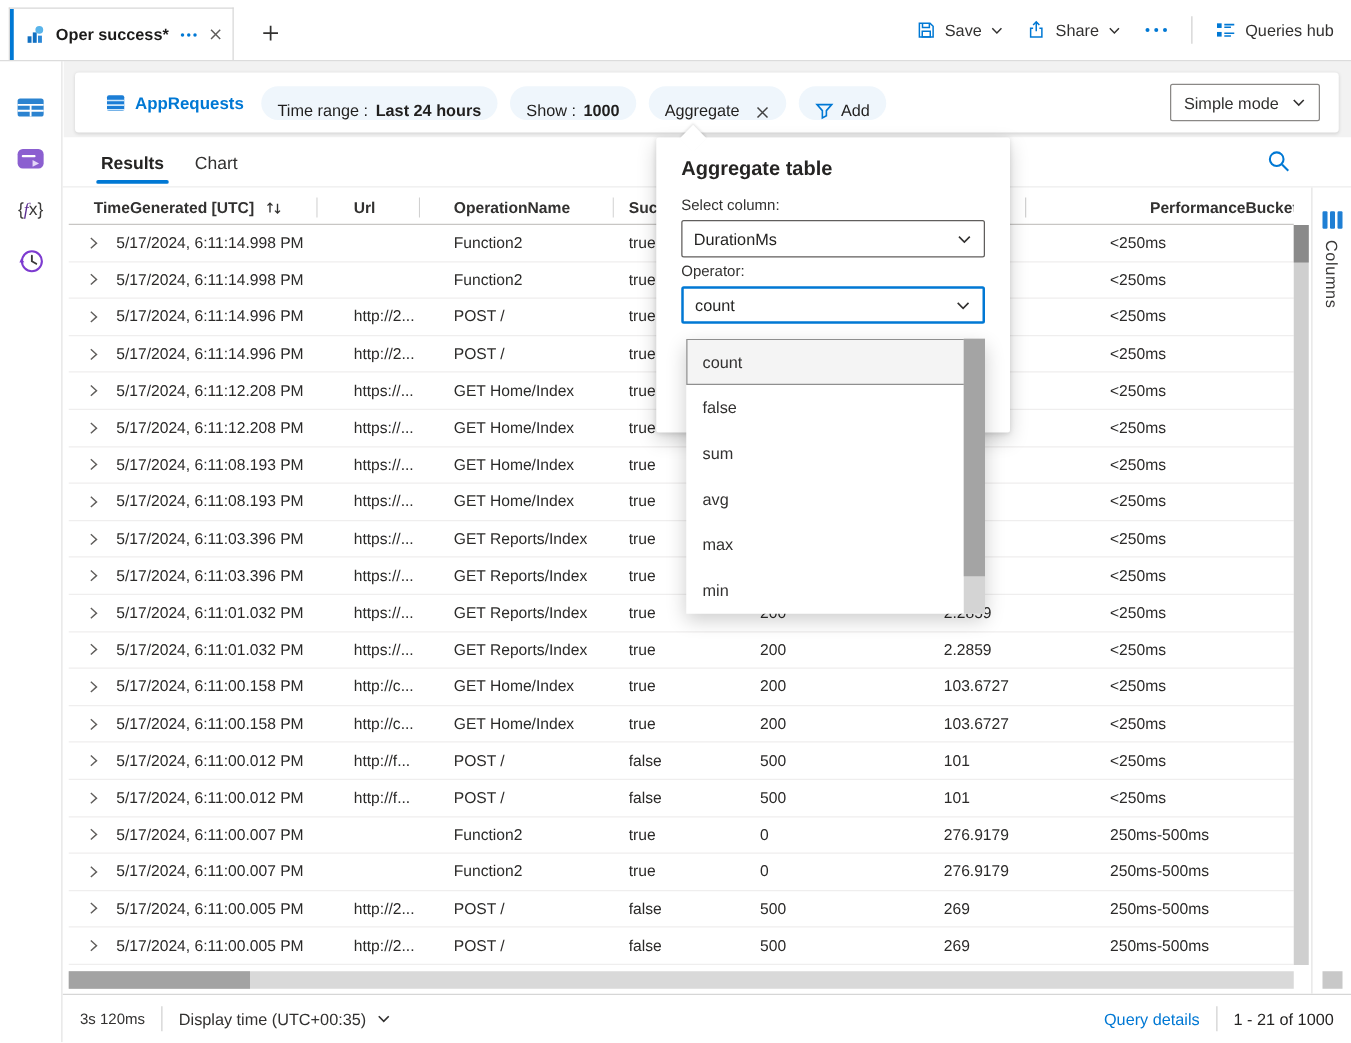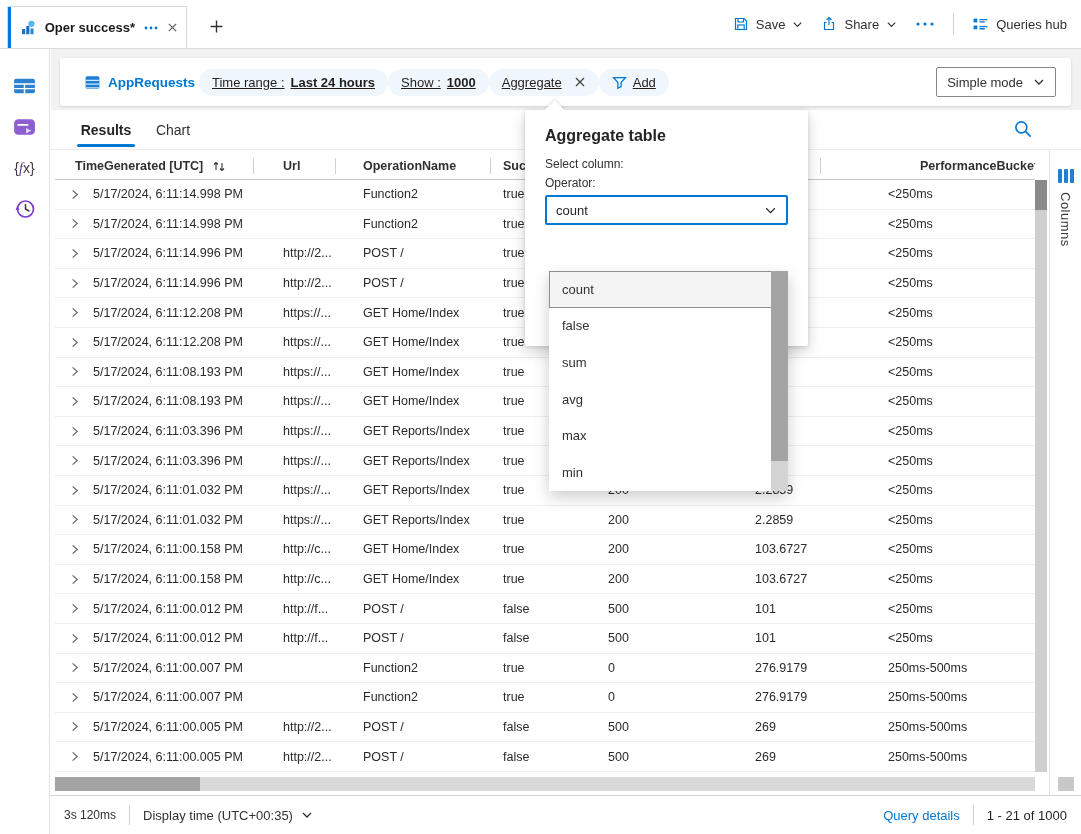--- a/index.html
+++ b/index.html
@@ -21,23 +21,23 @@
   
   .sidebar{position:absolute;left:0;top:48px;width:50px;height:786px;background:#fff;border-right:1px solid #e3e3e3;
            display:flex;flex-direction:column;align-items:center;padding-top:24px;gap:13px;box-sizing:border-box;z-index:4;}
   .rail-btn{width:28px;height:28px;display:flex;align-items:center;justify-content:center;cursor:pointer;text-align:center;}
   .fx-glyph{font-size:14px;color:#3b3a39;white-space:nowrap;}
   .fx-glyph i{color:#5c2e91;font-family:"Liberation Serif",serif;}
 
   
   .band{position:absolute;left:51px;top:48px;width:1030px;height:62px;background:#f2f2f2;}
   .query-card{position:absolute;left:60px;top:58px;width:1011px;height:48px;background:#fff;border-radius:3px;
-              box-shadow:0 1px 3px rgba(0,0,0,.13);display:flex;align-items:center;padding:0 15px 0 24px;box-sizing:border-box;z-index:7;}
+              box-shadow:0 1px 3px rgba(0,0,0,.13);display:flex;align-items:center;gap:10px;padding:0 15px 0 24px;box-sizing:border-box;z-index:7;}
   .source{display:flex;align-items:center;gap:7px;color:#0078d4;font-weight:700;font-size:13.5px;margin-right:4px;cursor:pointer;}
-  .pill{height:27px;border-radius:14px;background:#eff6fc;display:flex;align-items:center;gap:6px;padding:0 13px;color:#201f1e;cursor:pointer;white-space:nowrap;text-decoration:underline;}
+  .pill{height:27px;border-radius:14px;background:#eff6fc;display:flex;align-items:flex-end;gap:6px;padding:0 13px;color:#201f1e;cursor:pointer;white-space:nowrap;}
   .pill b{font-weight:700;}
   .pill .xicon{margin-left:6px;}
   .mode-select{margin-left:auto;height:28px;border:1px solid #8a8886;border-radius:2px;display:flex;align-items:center;gap:10px;padding:0 10px;color:#323130;cursor:pointer;background:#fff;}
 
   
   .panel{position:absolute;left:50px;top:110px;width:1031px;height:685px;background:#fff;}
   .tabs-row{position:absolute;left:0;top:0;width:100%;height:40px;border-bottom:1px solid #ededed;box-sizing:border-box;}
   .pivot{position:absolute;top:0;height:40px;display:flex;align-items:center;justify-content:center;cursor:pointer;color:#323130;font-size:14px;}
   .pivot.results{left:25px;width:62px;font-weight:700;color:#252423;}
   .pivot.results::after{content:"";position:absolute;left:2px;right:2px;bottom:3px;height:3px;background:#0078d4;border-radius:2px;}
@@ -628,20 +628,26 @@
       <span class="qdetails">Query details</span>
       <span class="fsep"></span>
       <span class="range">1 - 21 of 1000</span>
     </span>
   </div>
 
   <div class="beak"></div>
   <div class="popup">
     <h3>Aggregate table</h3>
     <div class="field-label">Select column:</div>
+    <div class="selectbox">
+      <span>DurationMs</span>
+      <svg width="13" height="13" viewBox="0 0 12 12">
+          <path d="M2 4l4 4 4-4" stroke="#323130" stroke-width="1.2" fill="none"></path>
+        </svg>
+    </div>
     <div class="field-label" style="margin-top:4px;">Operator:</div>
     <div class="selectbox focused">
       <span>count</span>
       <svg width="13" height="13" viewBox="0 0 12 12">
           <path d="M2 4l4 4 4-4" stroke="#323130" stroke-width="1.2" fill="none"></path>
         </svg>
     </div>
   </div>
 
   <div class="listbox">

